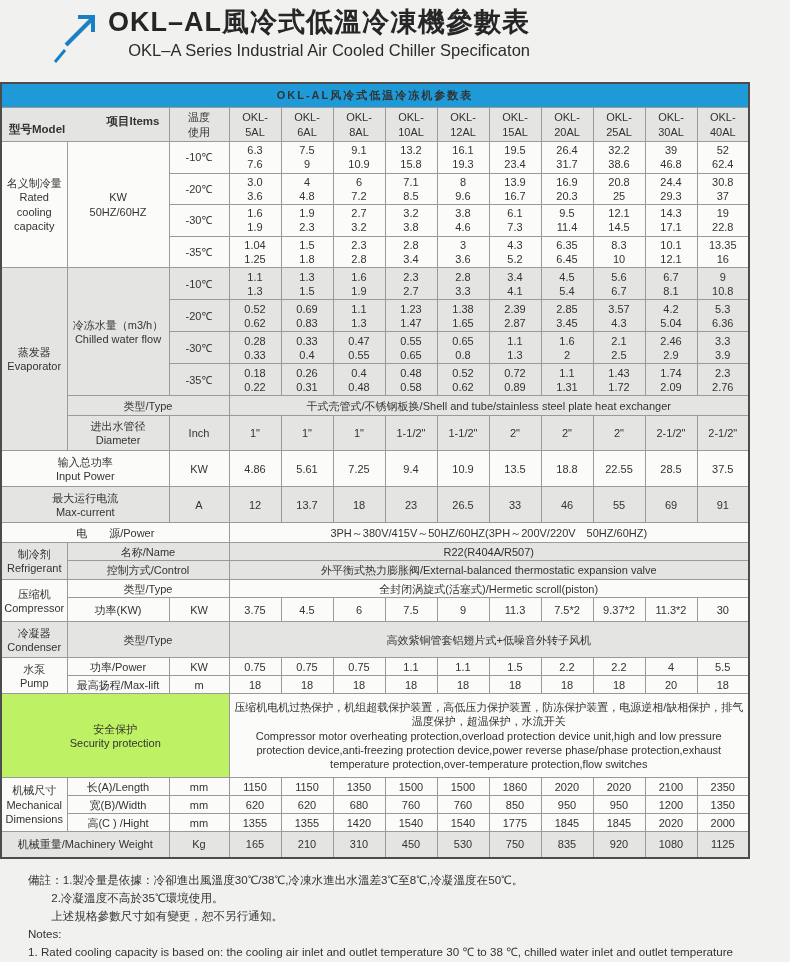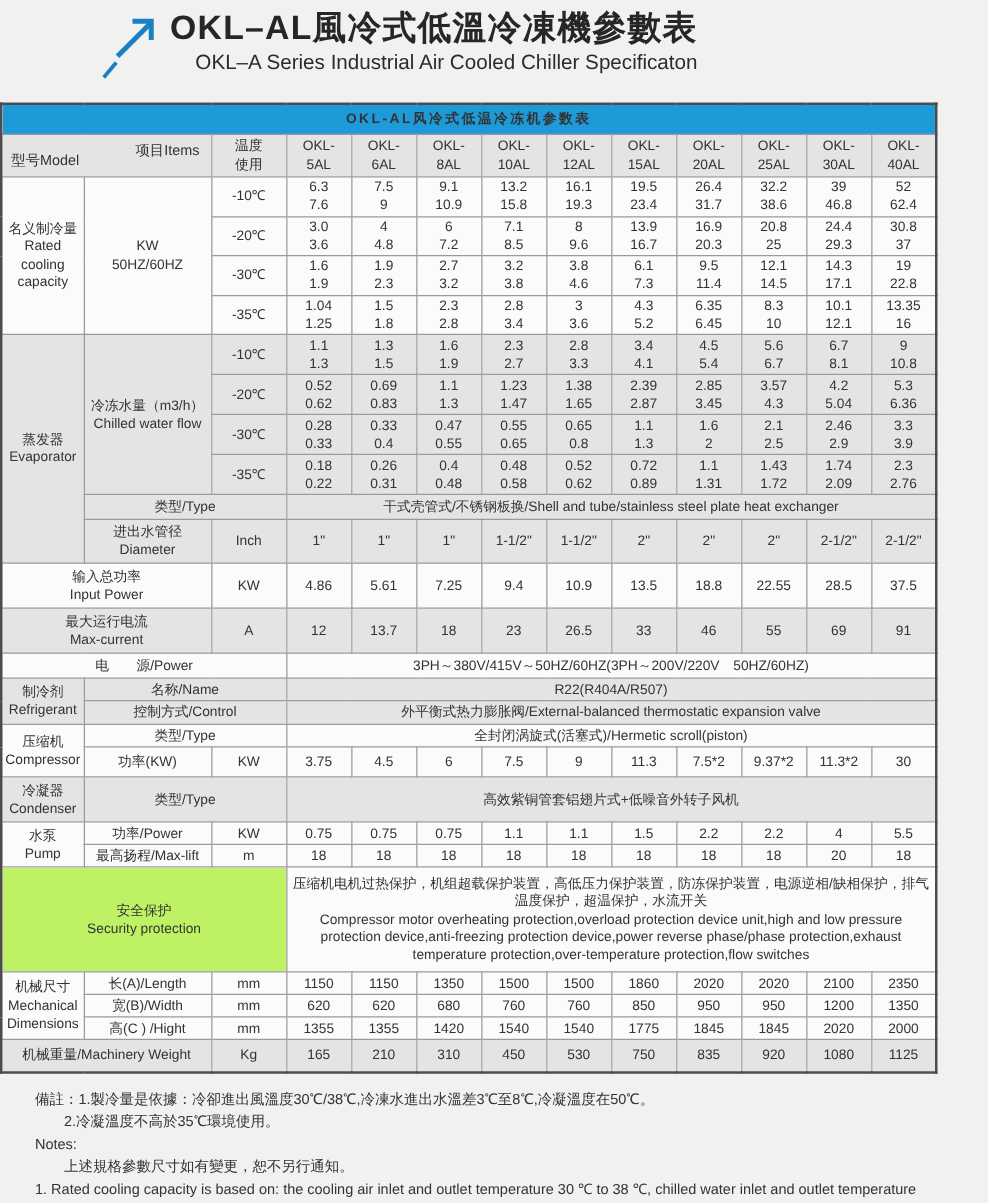--- a/index.html
+++ b/index.html
@@ -1,21 +1,21 @@
 <!DOCTYPE html>
 <html><head>
 <meta charset="utf-8">
 <style>
   html,body{margin:0;padding:0;background:#f1f1ef;}
   .sheet{
     position:relative;width:790px;height:962px;background:#f1f1ef;
     font-family:"Liberation Sans",sans-serif;color:#2e2e2e;overflow:hidden;
   }
   
-  .hdr{position:relative;padding:10px 0 6px 0;height:66px;margin-left:28px;}
+  .hdr{position:relative;padding:10px 0 6px 0;height:66px;}
   .logo{position:absolute;left:52px;top:12px;width:50px;height:52px;}
   .titles{position:absolute;left:108px;top:6px;}
   .title-zh{font-size:27px;font-weight:bold;color:#262626;letter-spacing:1px;line-height:1.25;}
   .title-en{font-size:16.5px;color:#2b2b2b;margin-top:1px;text-align:right;}
   
   table.spec{
     width:748px;border-collapse:collapse;table-layout:fixed;
     border:2px solid #4c4c4c;background:#fbfbfa;
   }
   table.spec td{
@@ -24,21 +24,21 @@
     color:#333;overflow:hidden;
   }
   tr.st > td{border-top:1.6px solid #6b6b6b;}
   tr.gray td{background:#e4e4e2;}
   td.gc{background:#bef264;}
   td.banner{
     background:#1e9ad8;color:#ffffff;font-size:14.5px;font-weight:bold;
     letter-spacing:2px;border:1px solid #1e9ad8;height:21px;
   }
   td.corner{position:relative;padding:0;
-    background-image:linear-gradient(to bottom right,transparent 49.6%,#9a9a9a 49.6%,#9a9a9a 50.45%,transparent 50.45%);}
+    background-image:linear-gradient(to bottom right,transparent 49.6%,#9a9a9a 49.6%,#9a9a9a 50.45%,transparent 50.45%);font-weight:bold;}
   .corner-model{position:absolute;left:7px;bottom:4px;font-size:11.5px;}
   .corner-items{position:absolute;right:9px;top:6px;font-size:11.5px;}
   td.model-cell{font-size:12px;line-height:1.3;}
   td.lbl{font-size:11px;}
   td.long-left{text-align:left;padding:3px 7px;line-height:1.5;font-size:11.2px;}
   .r20{height:20px}.r21{height:21px}.r34{height:34px}.r30{height:30px}.r32{height:32px}
   .r35{height:35px}.r36{height:36px}.r18{height:18px}.r19{height:19px}
   .r24{height:24px}.r26{height:26px}.r84{height:84px}
   
   .notes{margin:12px 24px 0 28px;font-size:11.6px;color:#333;}
@@ -498,18 +498,18 @@
           <td>920</td>
           <td>1080</td>
           <td>1125</td>
         </tr>
   </tbody>
     </table>
 
   <div class="notes">
       <div class="note-line">備註：1.製冷量是依據：冷卻進出風溫度30℃/38℃,冷凍水進出水溫差3℃至8℃,冷凝溫度在50℃。</div>
       <div class="note-line">　　2.冷凝溫度不高於35℃環境使用。</div>
+      <div class="note-line">　　上述規格參數尺寸如有變更，恕不另行通知。</div>
       <div class="note-line">Notes:</div>
-      <div class="note-line">　　上述規格參數尺寸如有變更，恕不另行通知。</div>
       <div class="note-line">1. Rated cooling capacity is based on: the cooling air inlet and outlet temperature 30 ℃ to 38 ℃, chilled water inlet and outlet temperature difference 3 ℃ to 8 ℃; cooling temperature 50 ℃.</div>
     </div>
 
 </div>
 
 </body></html>

